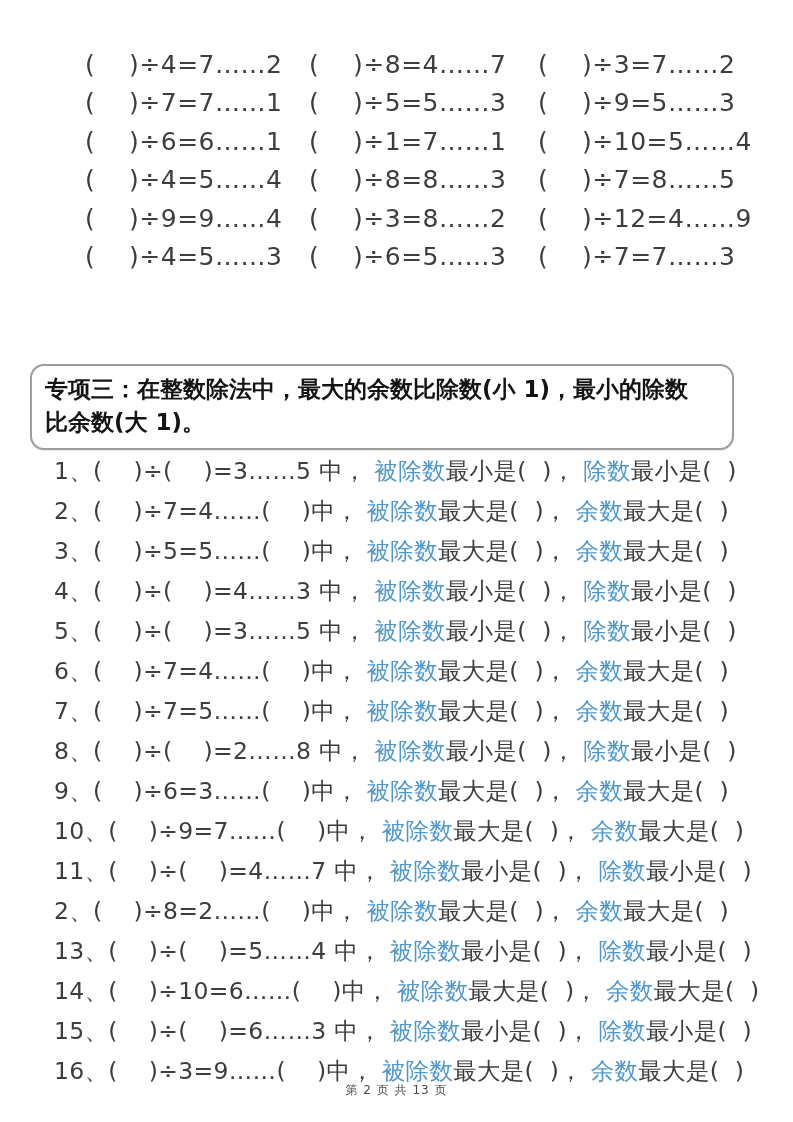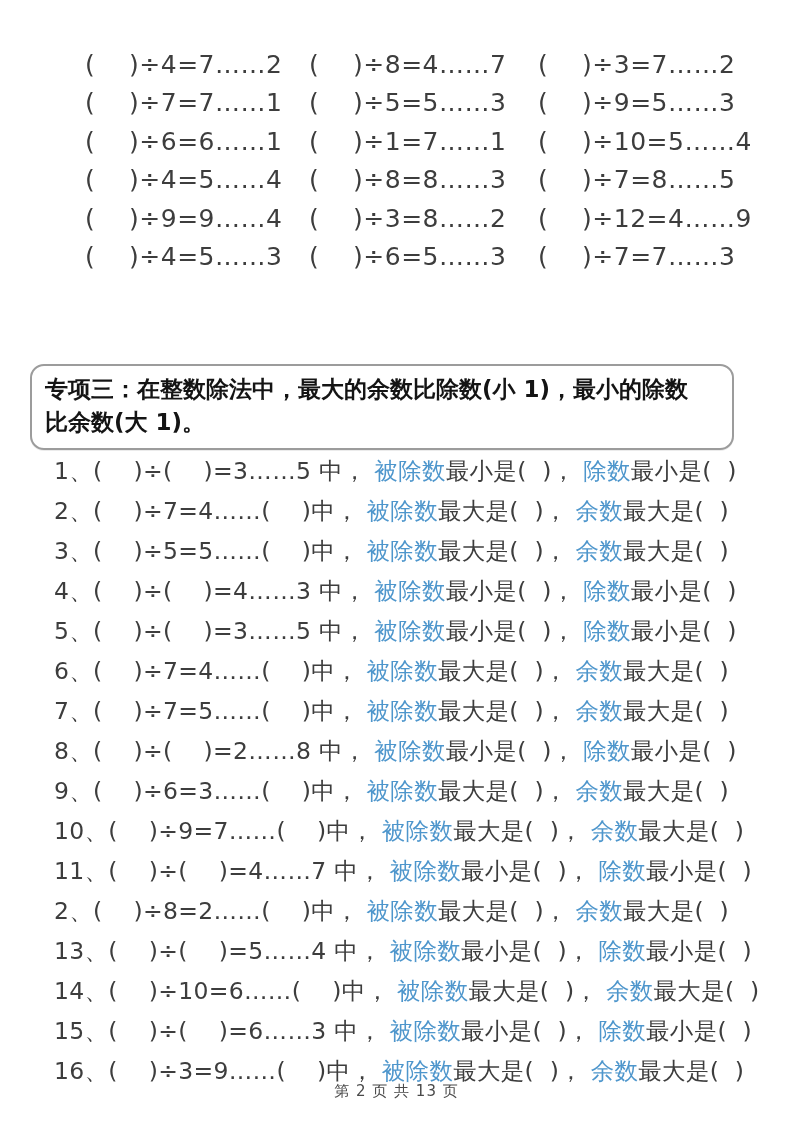--- a/index.html
+++ b/index.html
@@ -68,21 +68,21 @@
     letter-spacing: 0.3px;
   }
   .problem .blue { color: var(--blue); }
 
   
   .footer {
     position: absolute;
     left: 0; top: 1082px;
     width: 793px;
     text-align: center;
-    font-size: 15px;
+    font-size: 12px;
     color: var(--footer-text);
     letter-spacing: 1px;
   }
 </style>
 </head>
 <body>
 
 <div class="page">
 
   <div class="eq-grid">

